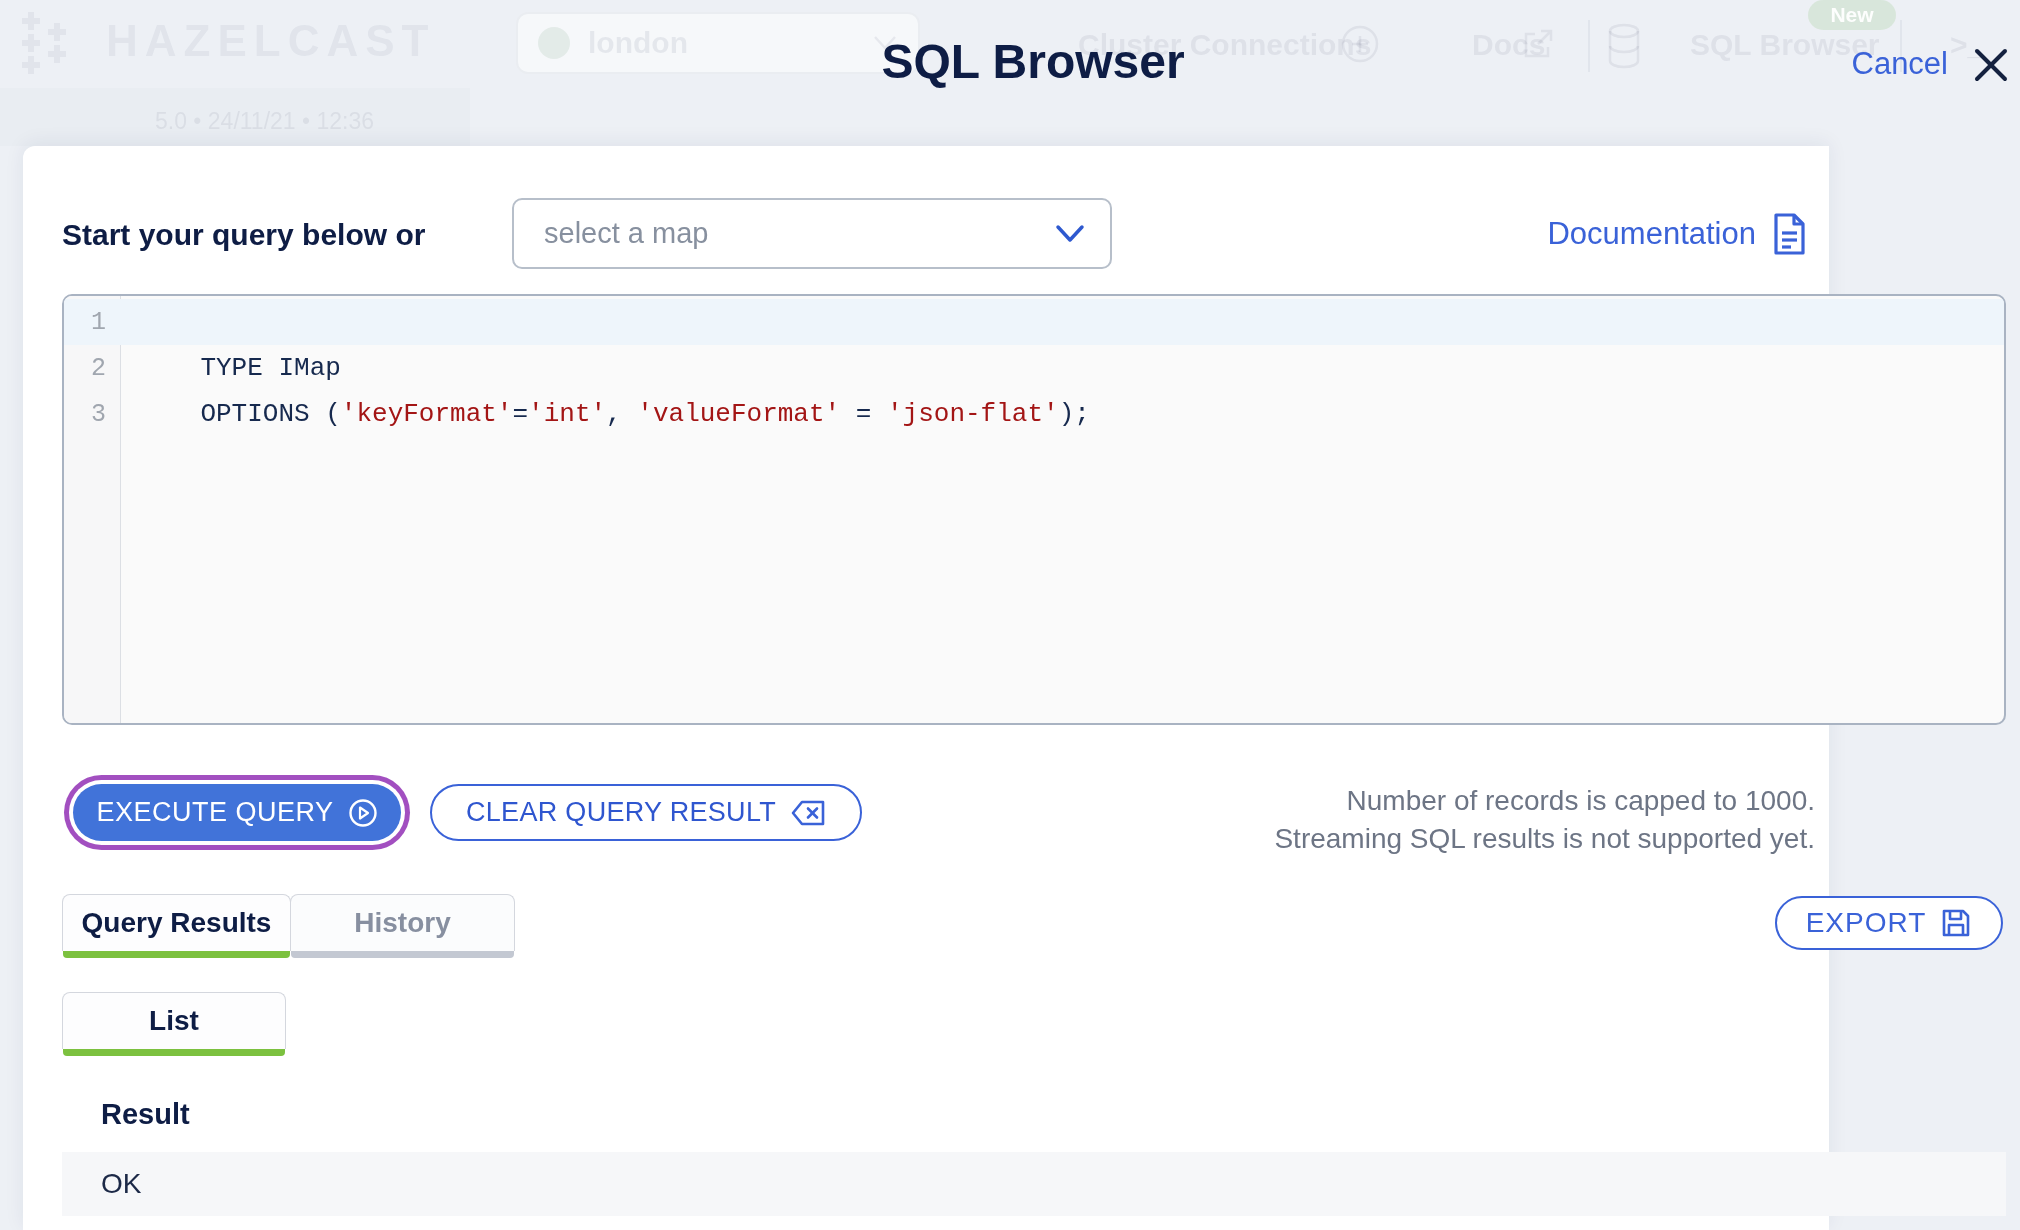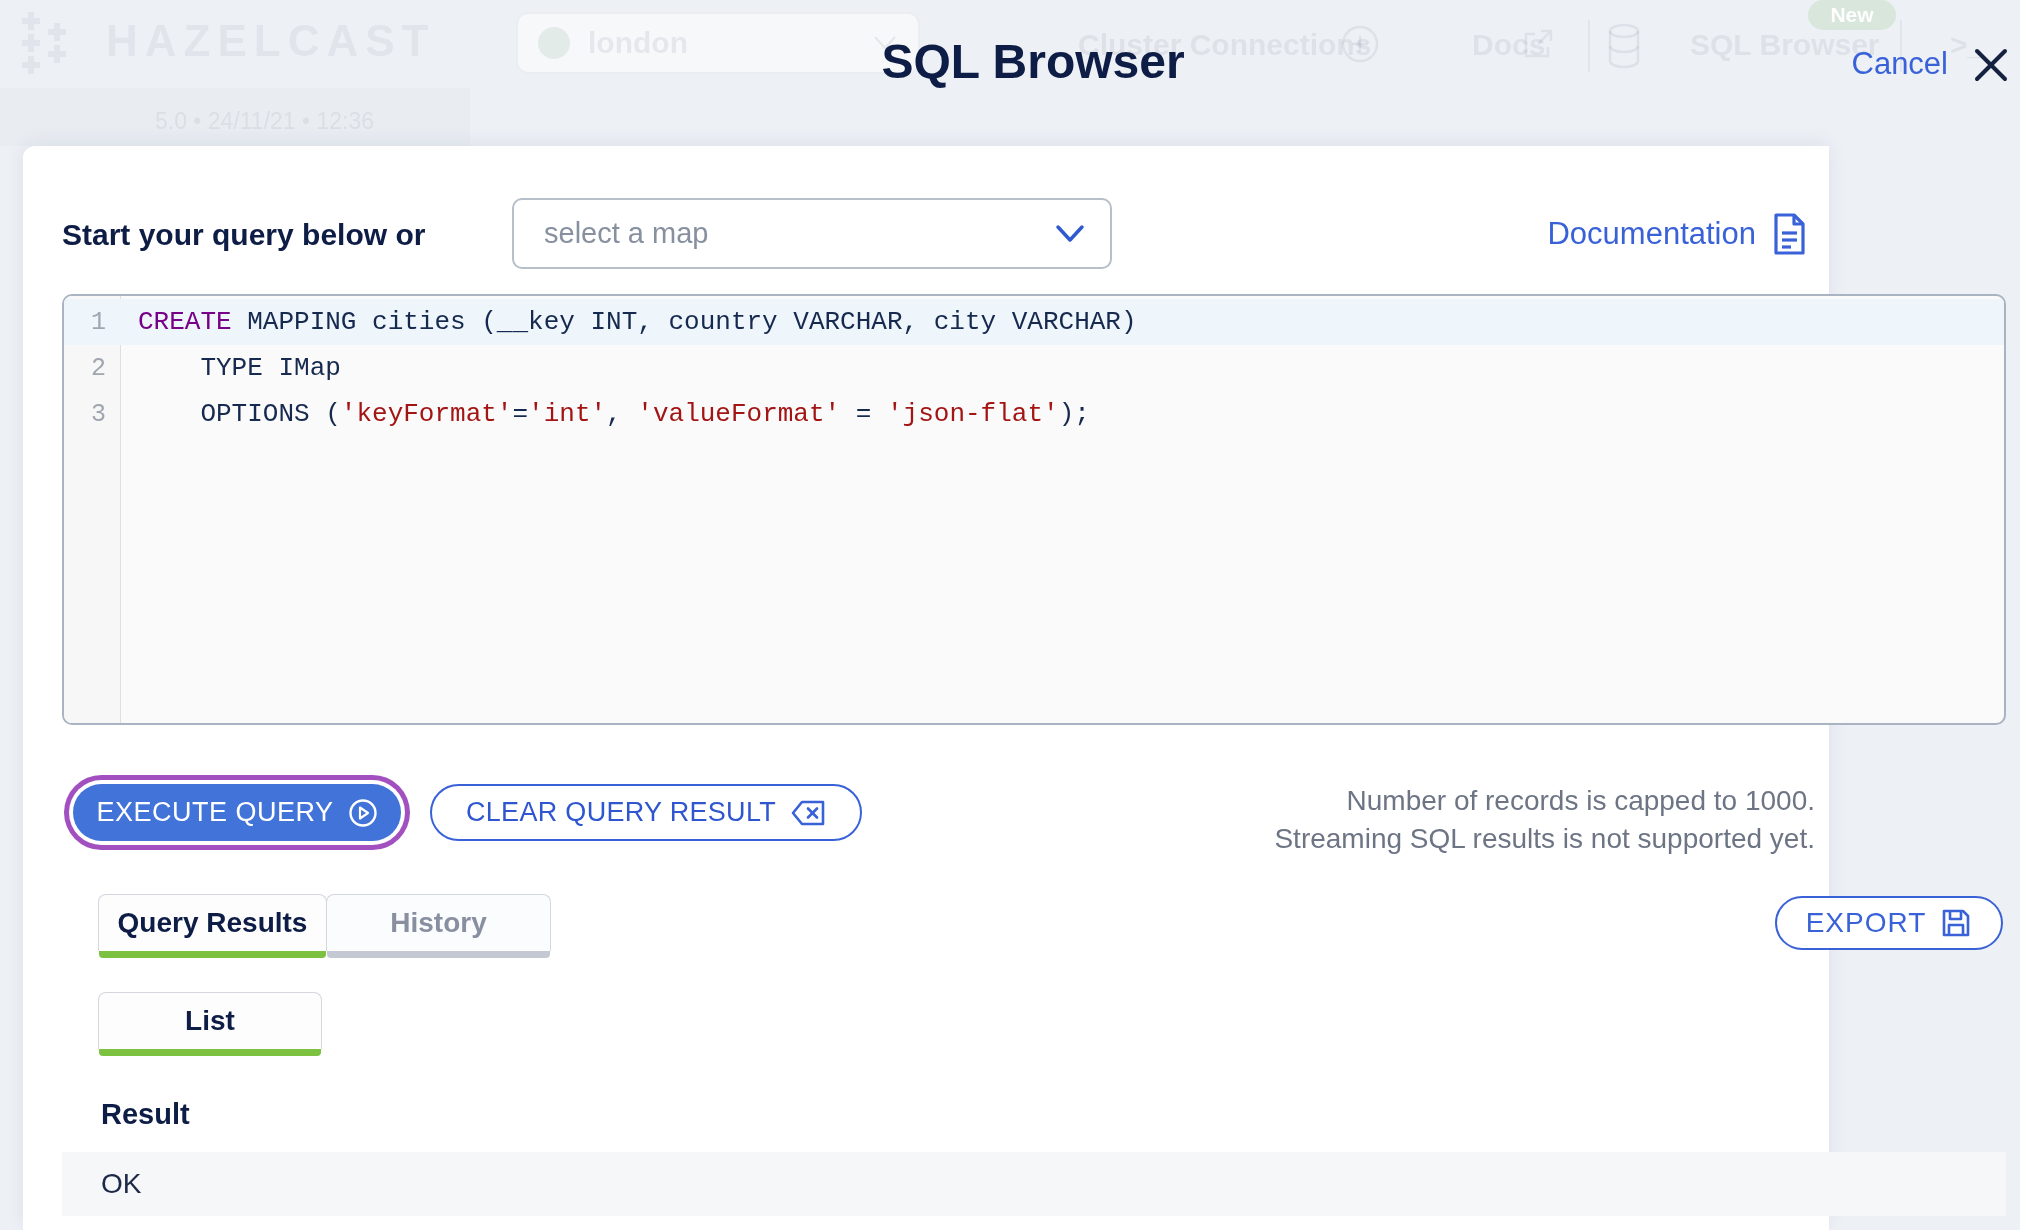--- a/index.html
+++ b/index.html
@@ -60,21 +60,21 @@
   .btn { display:flex; align-items:center; justify-content:center; gap:14px;
     border-radius:30px; cursor:pointer; font-family:"Liberation Sans", sans-serif; }
   .execute-btn { position:absolute; left:50px; top:638px; width:328px; height:57px;
     background:#4173d9; border:none; color:#fff; font-size:27px; font-weight:400; letter-spacing:0.5px;
     box-shadow:0 0 0 4px #ffffff, 0 0 0 9px #a24fc0; }
   .clear-btn { position:absolute; left:407px; top:638px; width:432px; height:57px;
     background:#fff; border:2.5px solid #3a62d8; color:#2f56cf; font-size:27px; letter-spacing:0.3px; }
   .cap-note { position:absolute; right:14px; top:636px; text-align:right;
     font-size:28px; line-height:38px; color:#6d7585; }
   
-  .tabs { position:absolute; display:flex;margin-left:36px; }
+  .tabs { position:absolute; display:flex; }
   .tab { height:57px; background:#fbfcfd; border:1px solid #d4d7de; border-bottom:none;
     border-radius:8px 8px 0 0; display:flex; align-items:center; justify-content:center;
     font-size:28px; font-weight:700; color:#878fa0; cursor:pointer; position:relative; }
   .tab + .tab { margin-left:-1px; }
   .tab .bar { position:absolute; left:0; right:0; bottom:-7px; height:7px; background:#c3c8d2; border-radius:0 0 4px 4px; }
   .tab.active { color:#0e1d45; font-weight:800; background:#fdfdfe; }
   .tab.active .bar { background:#7cc13f; }
   .results-tabs { left:39px; top:748px; }
   .view-tabs { left:39px; top:846px; }
   .export-btn { position:absolute; left:1752px; top:750px; width:228px; height:54px;
@@ -157,21 +157,20 @@
       <line x1="11" y1="28" x2="26" y2="28" stroke="#3a62d8" stroke-width="3.2"></line>
       <line x1="11" y1="35" x2="20" y2="35" stroke="#3a62d8" stroke-width="3.2"></line>
     </svg>
   </div>
 
   <div class="editor">
     <div class="gutter-underlay"></div>
     <div class="code-lines">
       <div class="code-line active">
         <span class="ln">1</span>
-        <span class="code-text"><span class="kw">CREATE</span><span> MAPPING cities (__key INT, country VARCHAR, city VARCHAR)</span></span>
       </div>
       <div class="code-line">
         <span class="ln">2</span>
         <span class="code-text"><span>    TYPE IMap</span></span>
       </div>
       <div class="code-line">
         <span class="ln">3</span>
         <span class="code-text"><span>    OPTIONS (</span><span class="str">'keyFormat'</span><span>=</span><span class="str">'int'</span><span>, </span><span class="str">'valueFormat'</span><span> = </span><span class="str">'json-flat'</span><span>);</span></span>
       </div>
     </div>

